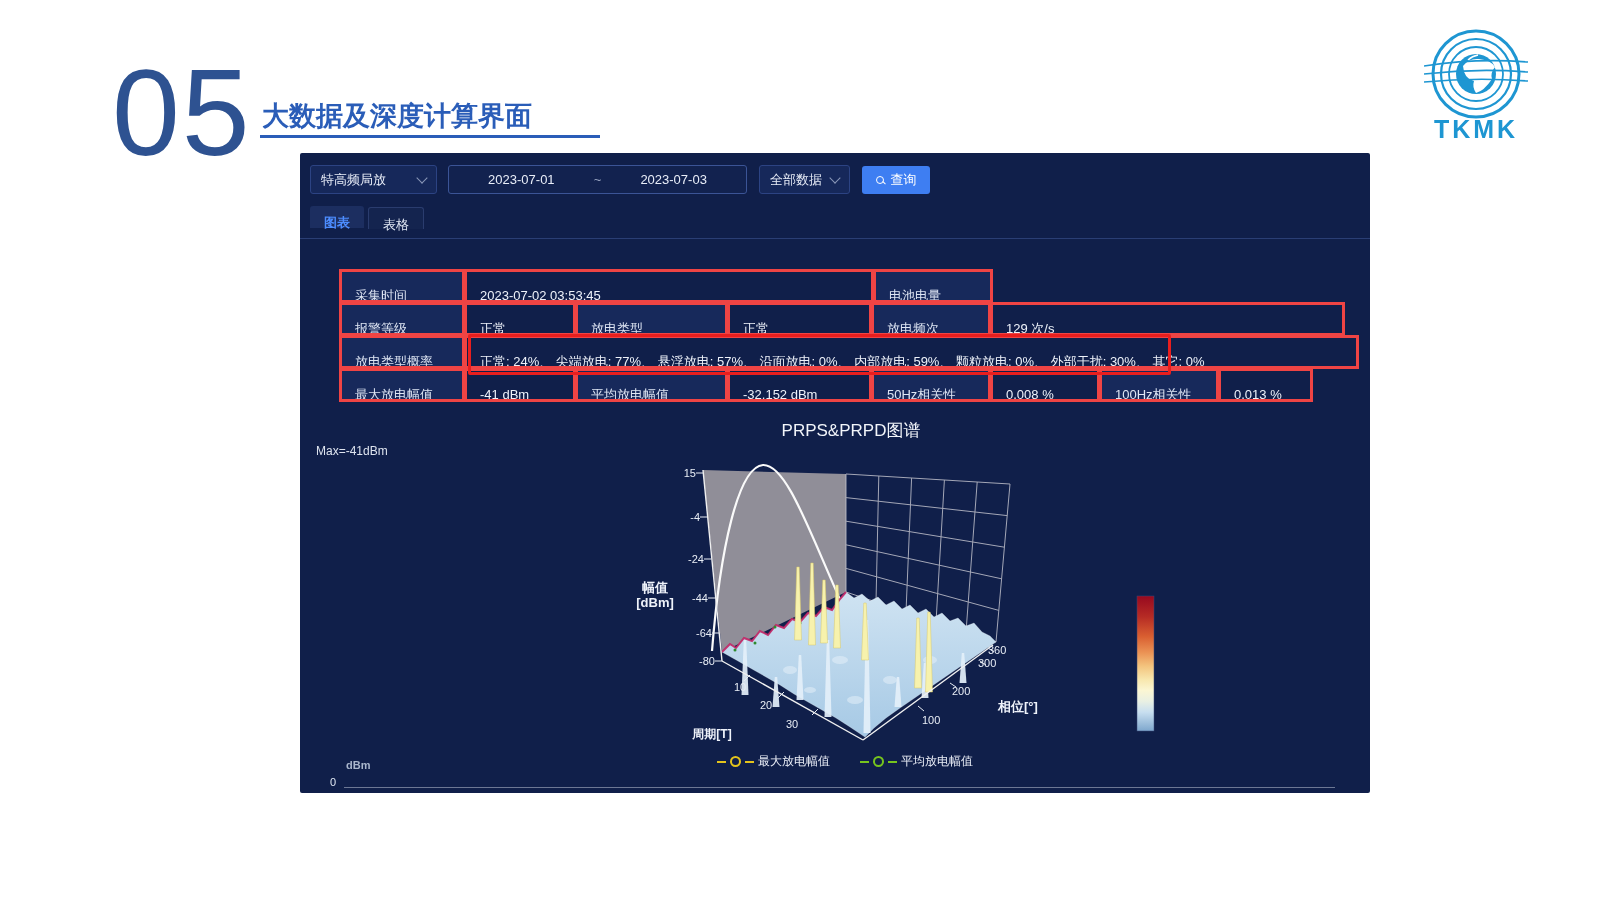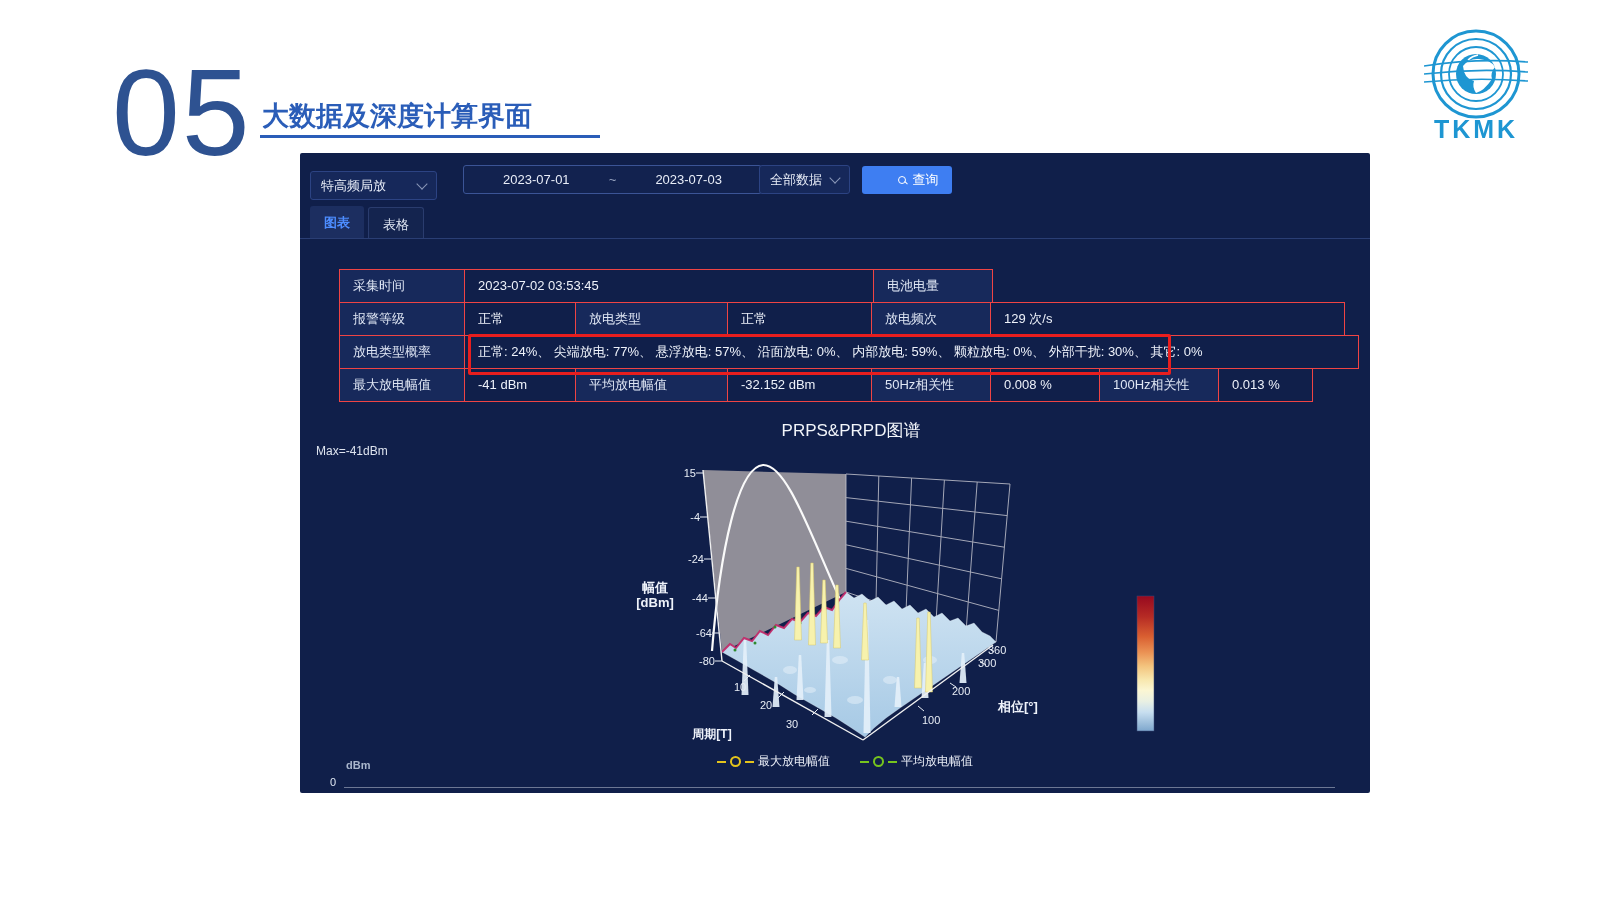--- a/index.html
+++ b/index.html
@@ -11,44 +11,44 @@
   .slide-number{left:112px;top:52px;font-size:122px;line-height:1;color:#2e5291;letter-spacing:2px;}
   .slide-title{left:262px;top:98px;font-size:27px;font-weight:600;color:#2a5db8;}
   .title-underline{left:260px;top:135px;width:340px;height:3px;background:#2a5db8;}
 
   
   .panel{left:300px;top:153px;width:1070px;height:640px;background:#101f4a;border-radius:2px;color:#e9eef8;}
 
   
   .select{box-sizing:border-box;height:29px;background:#16285a;border:1px solid #2c4383;border-radius:3px;
           display:flex;align-items:center;justify-content:space-between;padding:0 10px;font-size:13px;color:#e8edf8;}
-  .sel1{left:10px;top:12px;width:127px;margin-top:6px;}
+  .sel1{left:10px;top:12px;width:127px;}
   .sel2{left:459px;top:12px;width:91px;}
   .chev{width:7px;height:7px;border-right:1.5px solid #8a97b8;border-bottom:1.5px solid #8a97b8;
         transform:rotate(45deg);margin-top:-4px;}
-  .datebox{box-sizing:border-box;left:163px;top:12px;width:299px;height:29px;border:1px solid #3b5496;
+  .datebox{box-sizing:border-box;left:148px;top:12px;width:299px;height:29px;border:1px solid #3b5496;
            border-radius:3px;background:#12224f;display:flex;align-items:center;justify-content:space-evenly;
            font-size:13px;color:#e8edf8;}
   .query-btn{left:562px;top:13px;width:68px;height:28px;background:#3e7ef2;border-radius:3px;
-             display:flex;align-items:center;justify-content:center;gap:6px;color:#ffffff;font-size:13px;cursor:pointer;padding-left:22px;}
+             display:flex;align-items:center;justify-content:center;gap:6px;color:#ffffff;font-size:13px;cursor:pointer;}
   .mag{position:relative;width:9px;height:9px;}
   .mag::before{content:"";position:absolute;left:0;top:0;width:6px;height:6px;border:1.4px solid #fff;border-radius:50%;}
   .mag::after{content:"";position:absolute;left:6.5px;top:6.5px;width:3.5px;height:1.4px;background:#fff;transform:rotate(45deg);}
 
   
-  .tab{box-sizing:border-box;height:32px;line-height:33px;text-align:center;font-size:13px;border-radius:3px 3px 0 0;}
+  .tab{box-sizing:border-box;height:22px;line-height:33px;text-align:center;font-size:13px;border-radius:3px 3px 0 0;}
   .tab-active{left:10px;top:53px;width:54px;background:#1c2e60;color:#4d8dff;font-weight:600;}
   .tab-idle{left:68px;top:54px;width:56px;background:#14244f;border:1px solid #2a3c6e;border-bottom:none;color:#dfe6f2;}
   .tab-line{left:0;top:85px;width:1070px;height:1px;background:#2a3e74;}
 
   
   .itable{left:40px;top:117px;width:1021px;font-size:13px;}
   .trow{display:flex;height:33px;}
-  .cell{box-sizing:border-box;border:1px solid #ef4444;margin-left:-1px;margin-top:-1px;
-        padding:0 13px;line-height:31px;white-space:nowrap;overflow:hidden;}
+  .cell{box-sizing:border-box;border:3px solid #ef4444;margin-left:-1px;margin-top:-1px;
+        padding:8px 13px;line-height:31px;white-space:nowrap;overflow:hidden;}
   .cl{background:#17295b;color:#dfe6f4;}
   .cv{background:#101f4a;color:#eef2fa;}
   .w126{width:126px}.w410{width:410px}.w112{width:112px}.w153{width:153px}.w145{width:145px}
   .w130{width:120px}.w355{width:355px}.w895{width:895px}.w110{width:110px}.w150{width:120px}.w95{width:95px}
   .redbox{left:168px;top:181px;width:697px;height:35px;border:3px solid #e81e1e;border-radius:2px;z-index:5;}
 
   
   .chart-title{left:16px;top:266px;width:1070px;text-align:center;font-size:17px;font-weight:400;color:#f2f5fa;}
   .chart-sub{left:16px;top:291px;width:1070px;font-size:12px;color:#dde3ee;}
 

